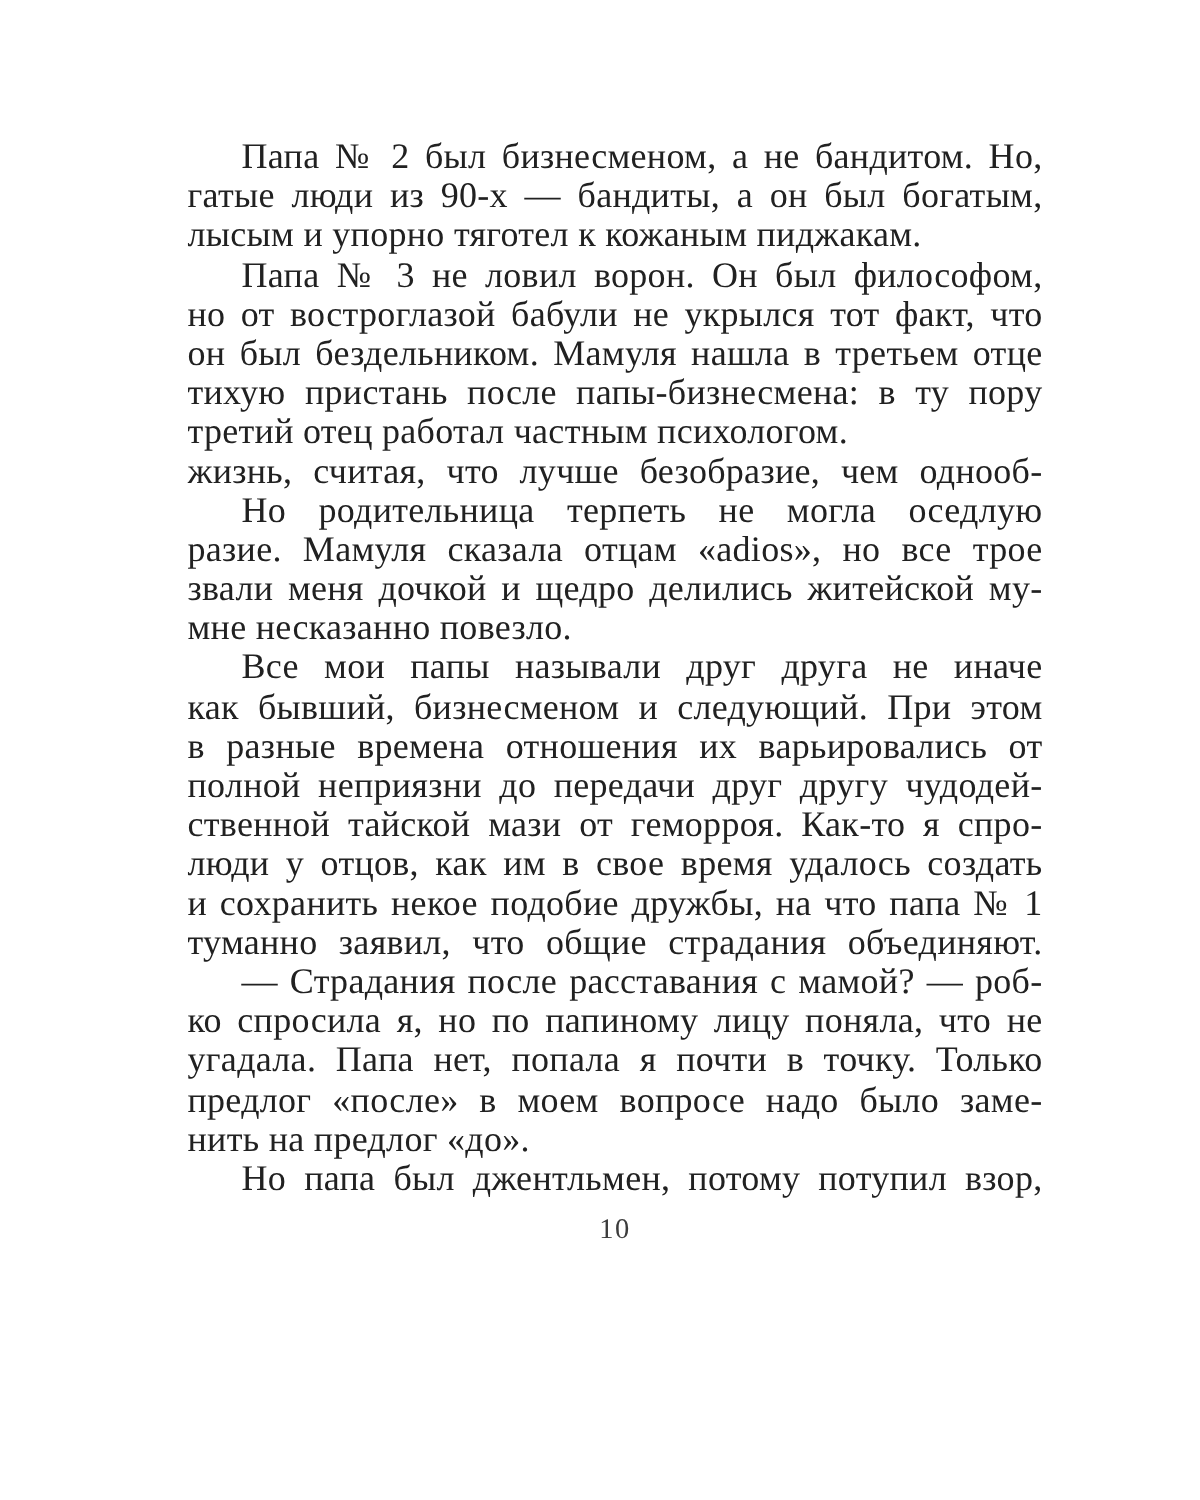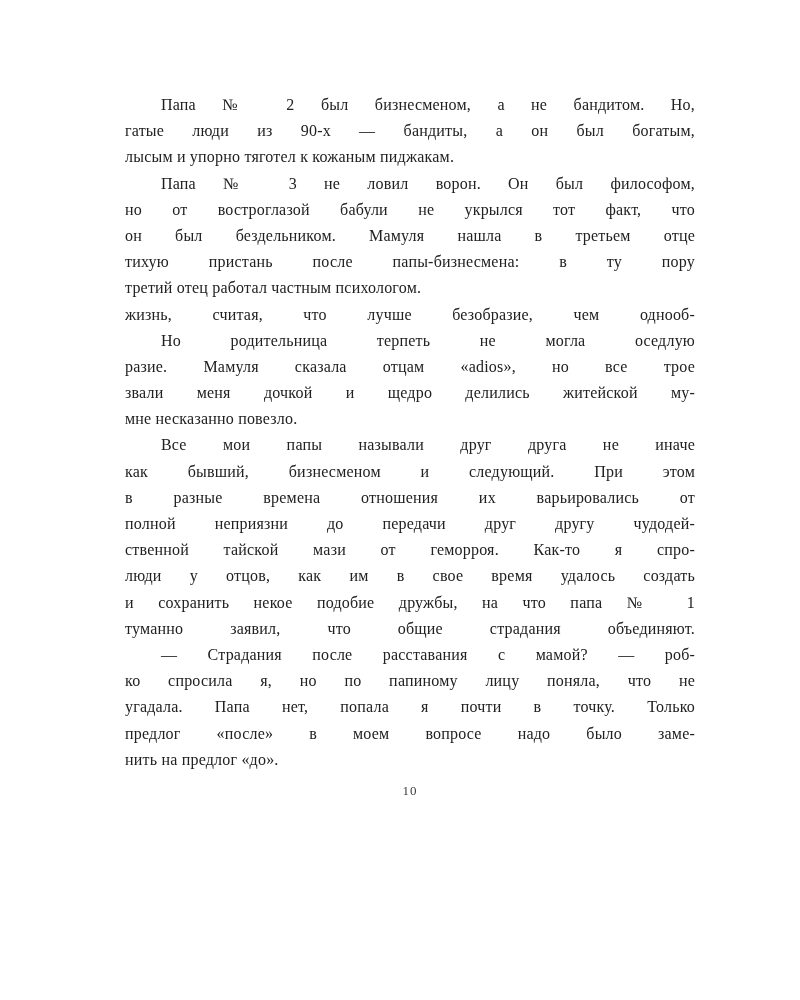--- a/index.html
+++ b/index.html
@@ -18,39 +18,39 @@
     left: 125px;
     top: 92px;
     width: 570px;
     color: #212121;
   }
   .paragraph {
     margin: 0;
     padding: 0;
   }
   .line {
-    font-size: 16px;
+    font-size: 24px;
     line-height: 26.2px;
     height: 26.2px;
     overflow: hidden;
     letter-spacing: 0.2px;
     text-align: left;
     white-space: normal;
   }
   .line.justify {
     text-align: justify;
     text-align-last: justify;
   }
   .line.indent {
     text-indent: 36px;
   }
   .page-number {
     margin-top: 10px;
     text-align: center;
-    font-size: 13px;
+    font-size: 19px;
     color: #3c3c3c;
     letter-spacing: 1px;
   }
 </style>
 </head>
 <body>
 
 <div class="book-page">
 
   <div class="paragraph">
@@ -88,17 +88,18 @@
 
   <div class="paragraph">
     <div class="line justify indent">— Страдания после расставания с мамой? — роб-</div>
     <div class="line justify">ко спросила я, но по папиному лицу поняла, что не</div>
     <div class="line justify">угадала. Папа нет, попала я почти в точку. Только</div>
     <div class="line justify">предлог «после» в моем вопросе надо было заме-</div>
     <div class="line">нить на предлог «до».</div>
   </div>
 
   <div class="paragraph">
+    <div class="line justify indent">Но папа был джентльмен, потому потупил взор,</div>
   </div>
 
   <div class="page-number">10</div>
 
 </div>
 
 </body></html>

